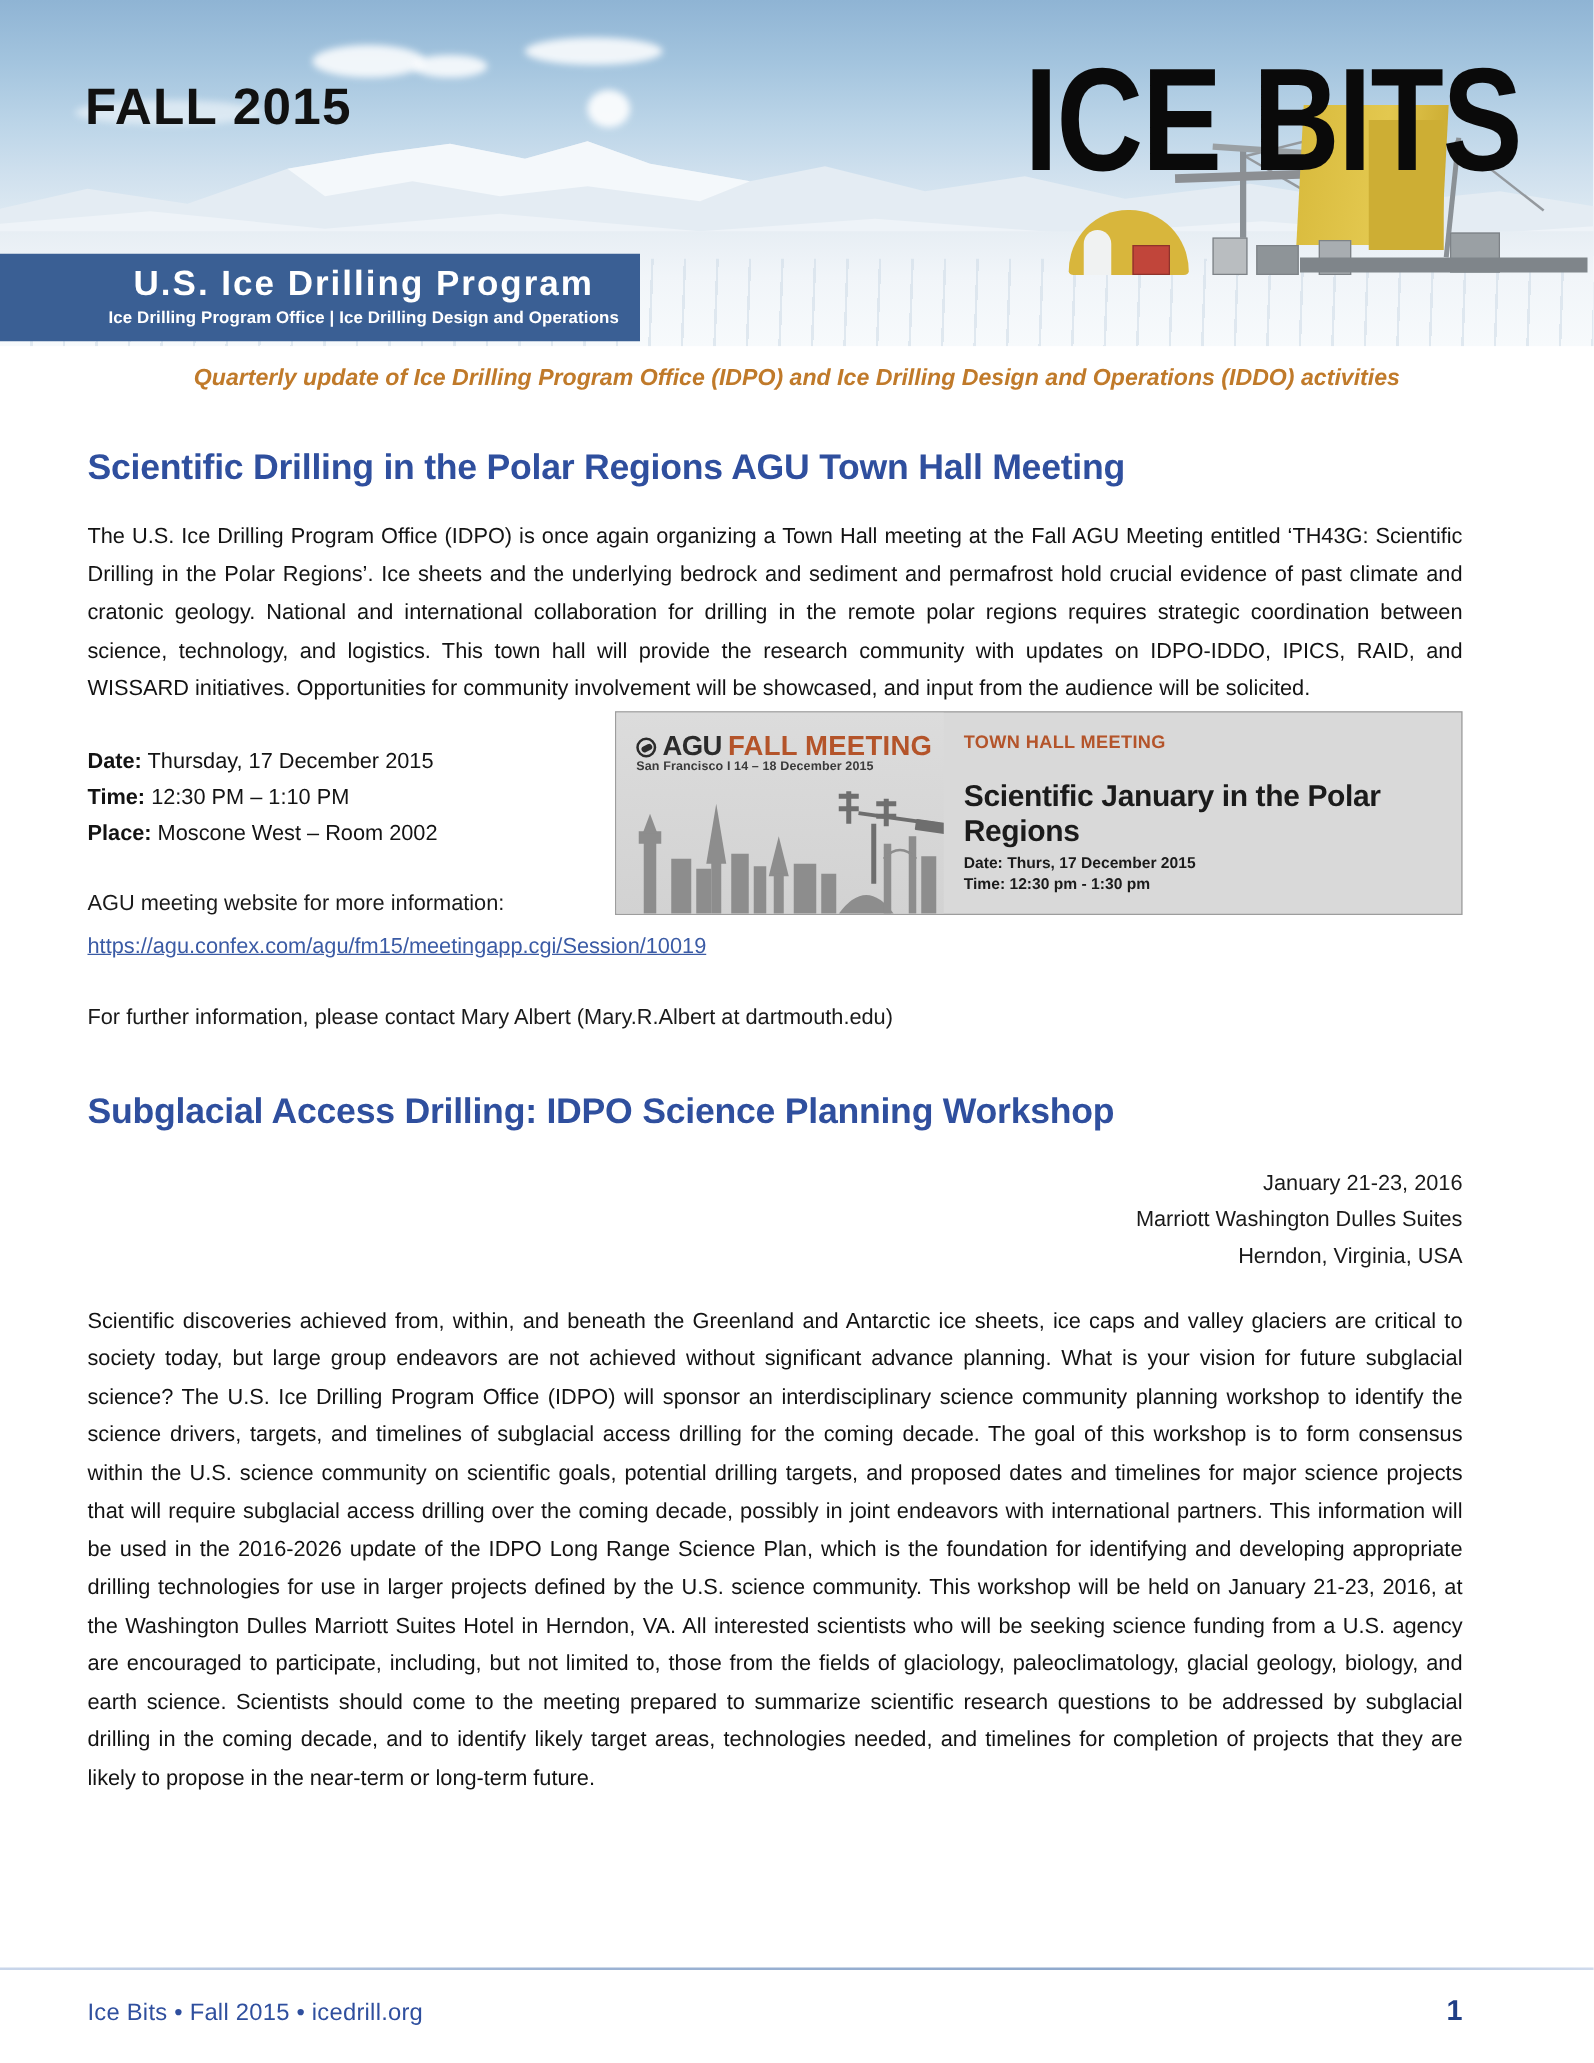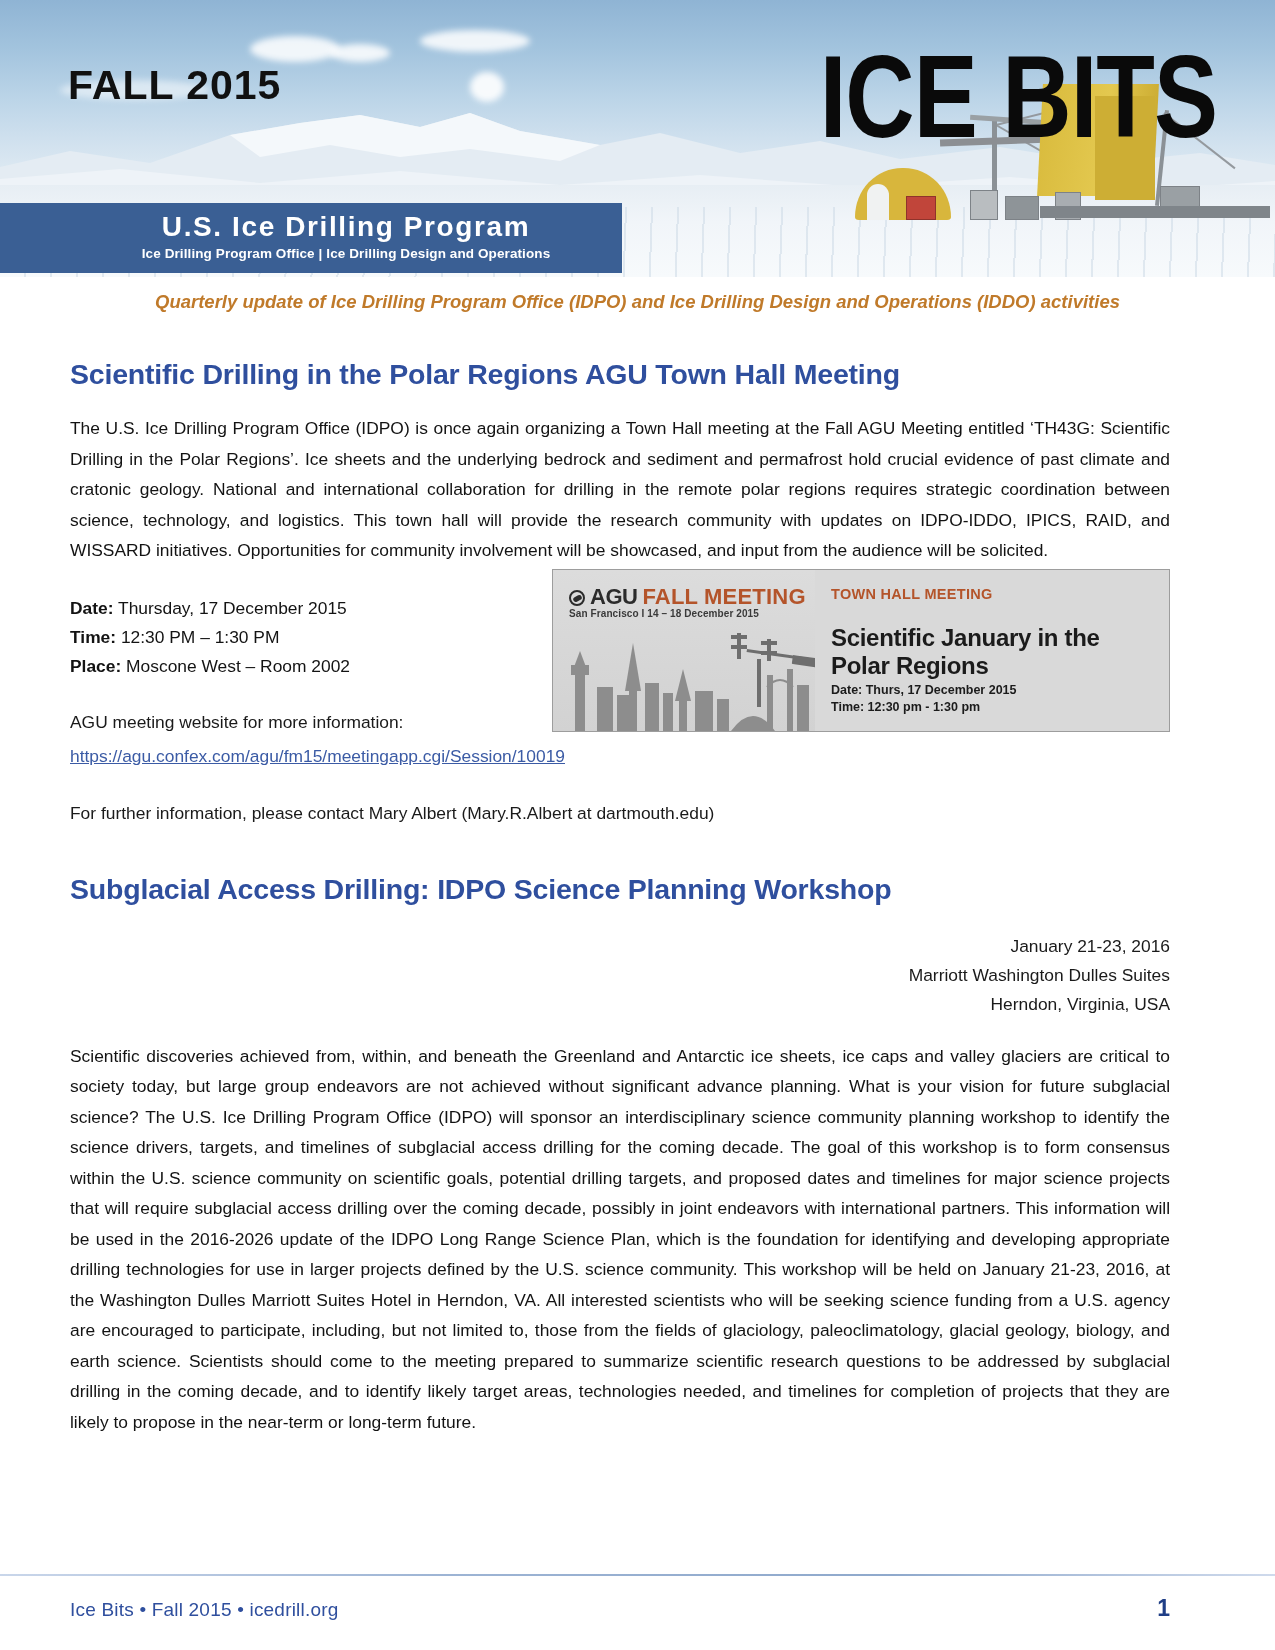--- a/index.html
+++ b/index.html
@@ -140,21 +140,21 @@
     letter-spacing: -1px;
     color: #0a0a0a;
     font-family: "Liberation Sans", sans-serif;
     transform: scaleY(1.22);
     transform-origin: right top;
   }
 
   .blue-bar {
     position: absolute;
     left: 0; top: 203px;
-    width: 622px; height: 70px;
+    width: 512px; height: 70px;
     background: #3a5f94;
     padding: 7px 0 0 70px;
   }
   .blue-bar .bb-title {
     color: #ffffff;
     font-size: 28px;
     font-weight: 900;
     letter-spacing: 1.6px;
     line-height: 33px;
     font-family: "Liberation Sans", sans-serif;
@@ -222,21 +222,21 @@
   }
   .contact {
     margin-top: 28px;
     font-size: 17.4px;
     line-height: 29px;
   }
 
   
   .poster {
     float: right;
-    width: 618px;
+    width: 678px;
     height: 163px;
     margin: 3px 0 10px 22px;
     background: #d9d9d9;
     border: 1px solid #9d9d9d;
     position: relative;
     overflow: hidden;
   }
   .poster-left {
     position: absolute;
     left: 0; top: 0; width: 262px; height: 100%;
@@ -426,21 +426,21 @@
 
       </div>
     </div>
   </div>
 
   <div class="dtp">
     <div>
       <b>Date:</b><span> Thursday, 17 December 2015</span>
     </div>
     <div>
-      <b>Time:</b><span> 12:30 PM – 1:30 PM</span>
+      <b>Time:</b><span> 12:30 PM – 1:10 PM</span>
     </div>
     <div>
       <b>Place:</b><span> Moscone West – Room 2002</span>
     </div>
   </div>
 
   <div class="linkblock">
     <div>AGU meeting website for more information:</div>
     <a href="#">https://agu.confex.com/agu/fm15/meetingapp.cgi/Session/10019</a>
   </div>

